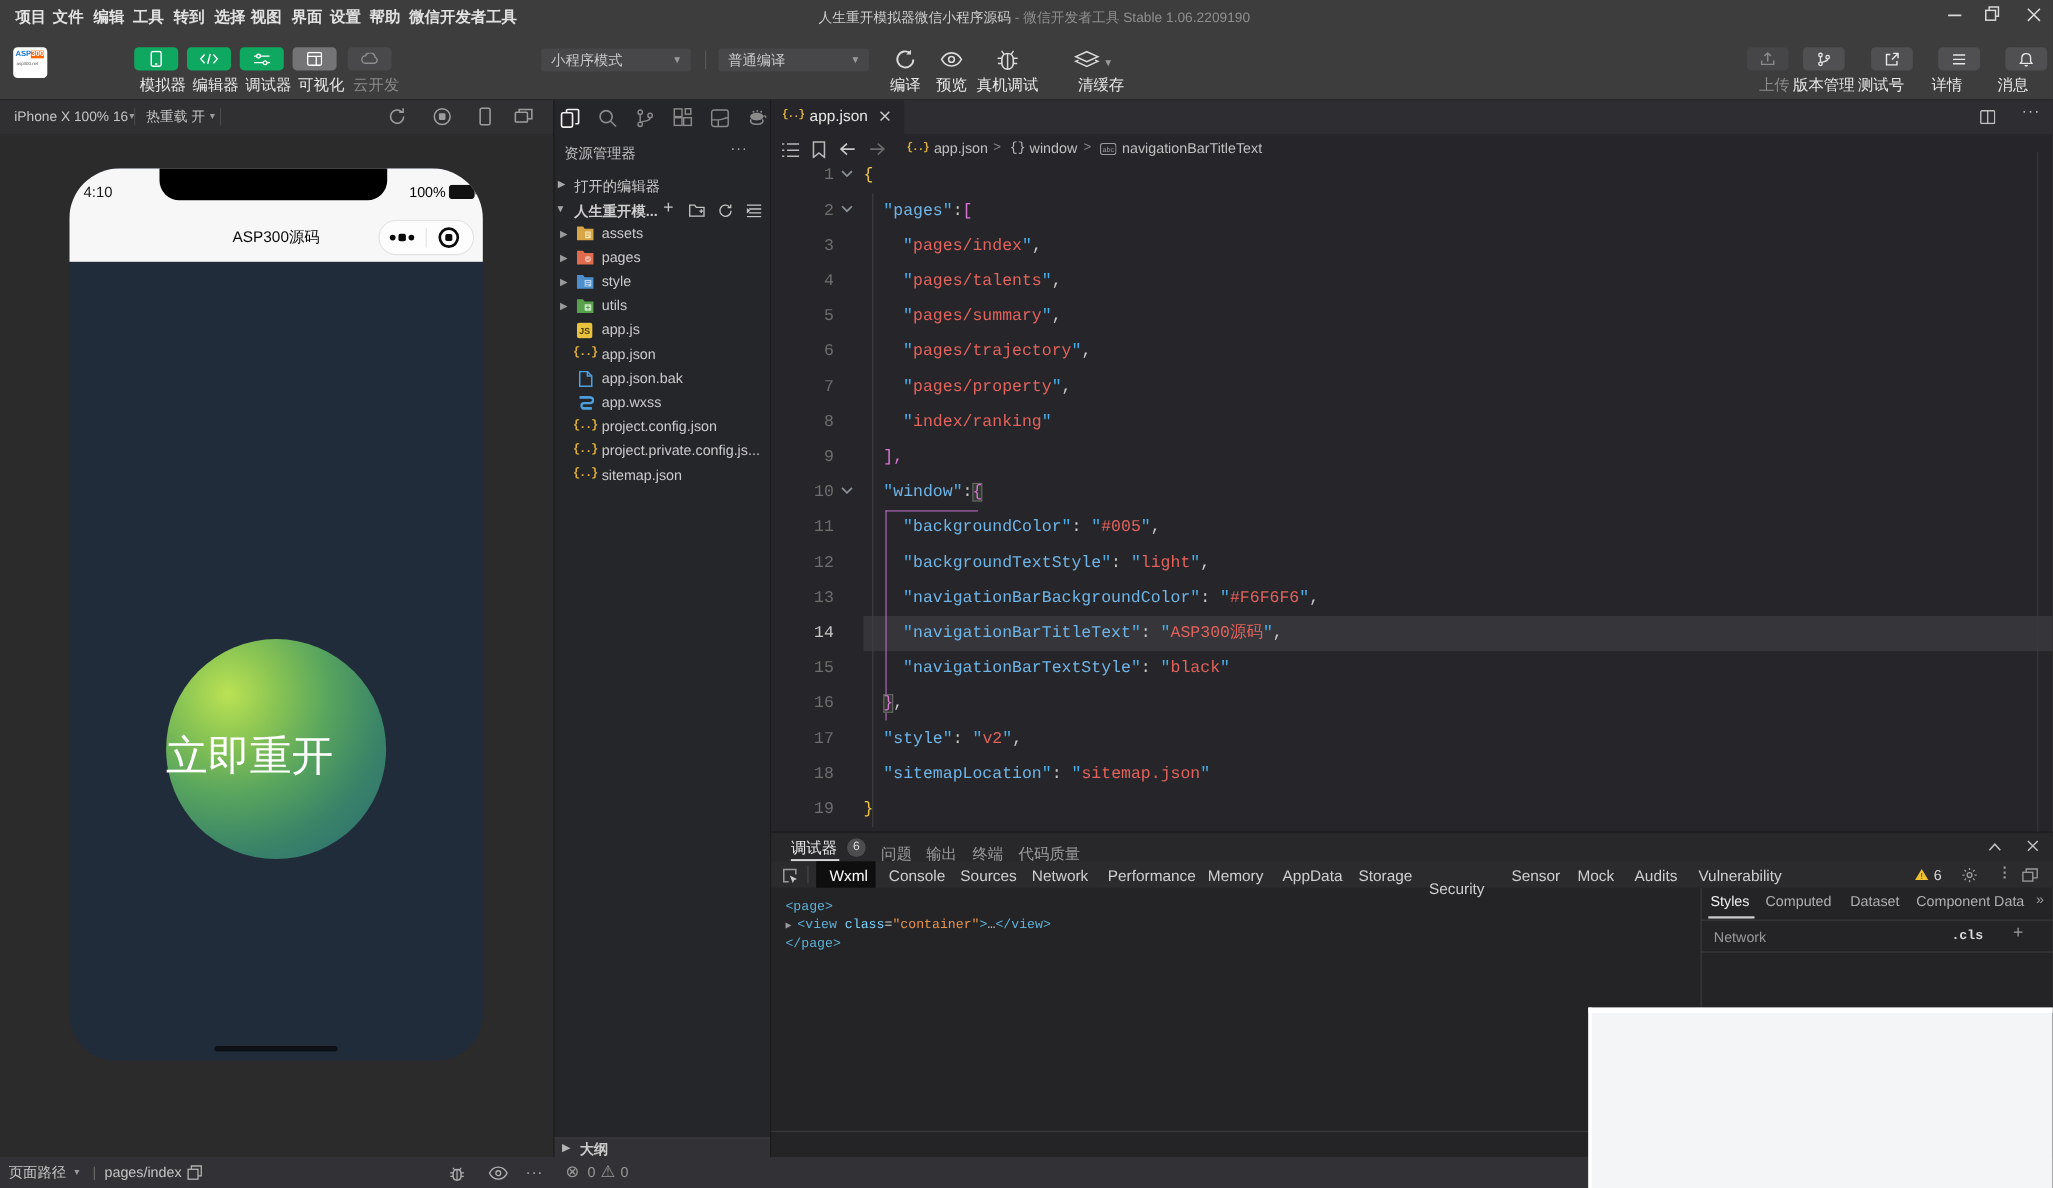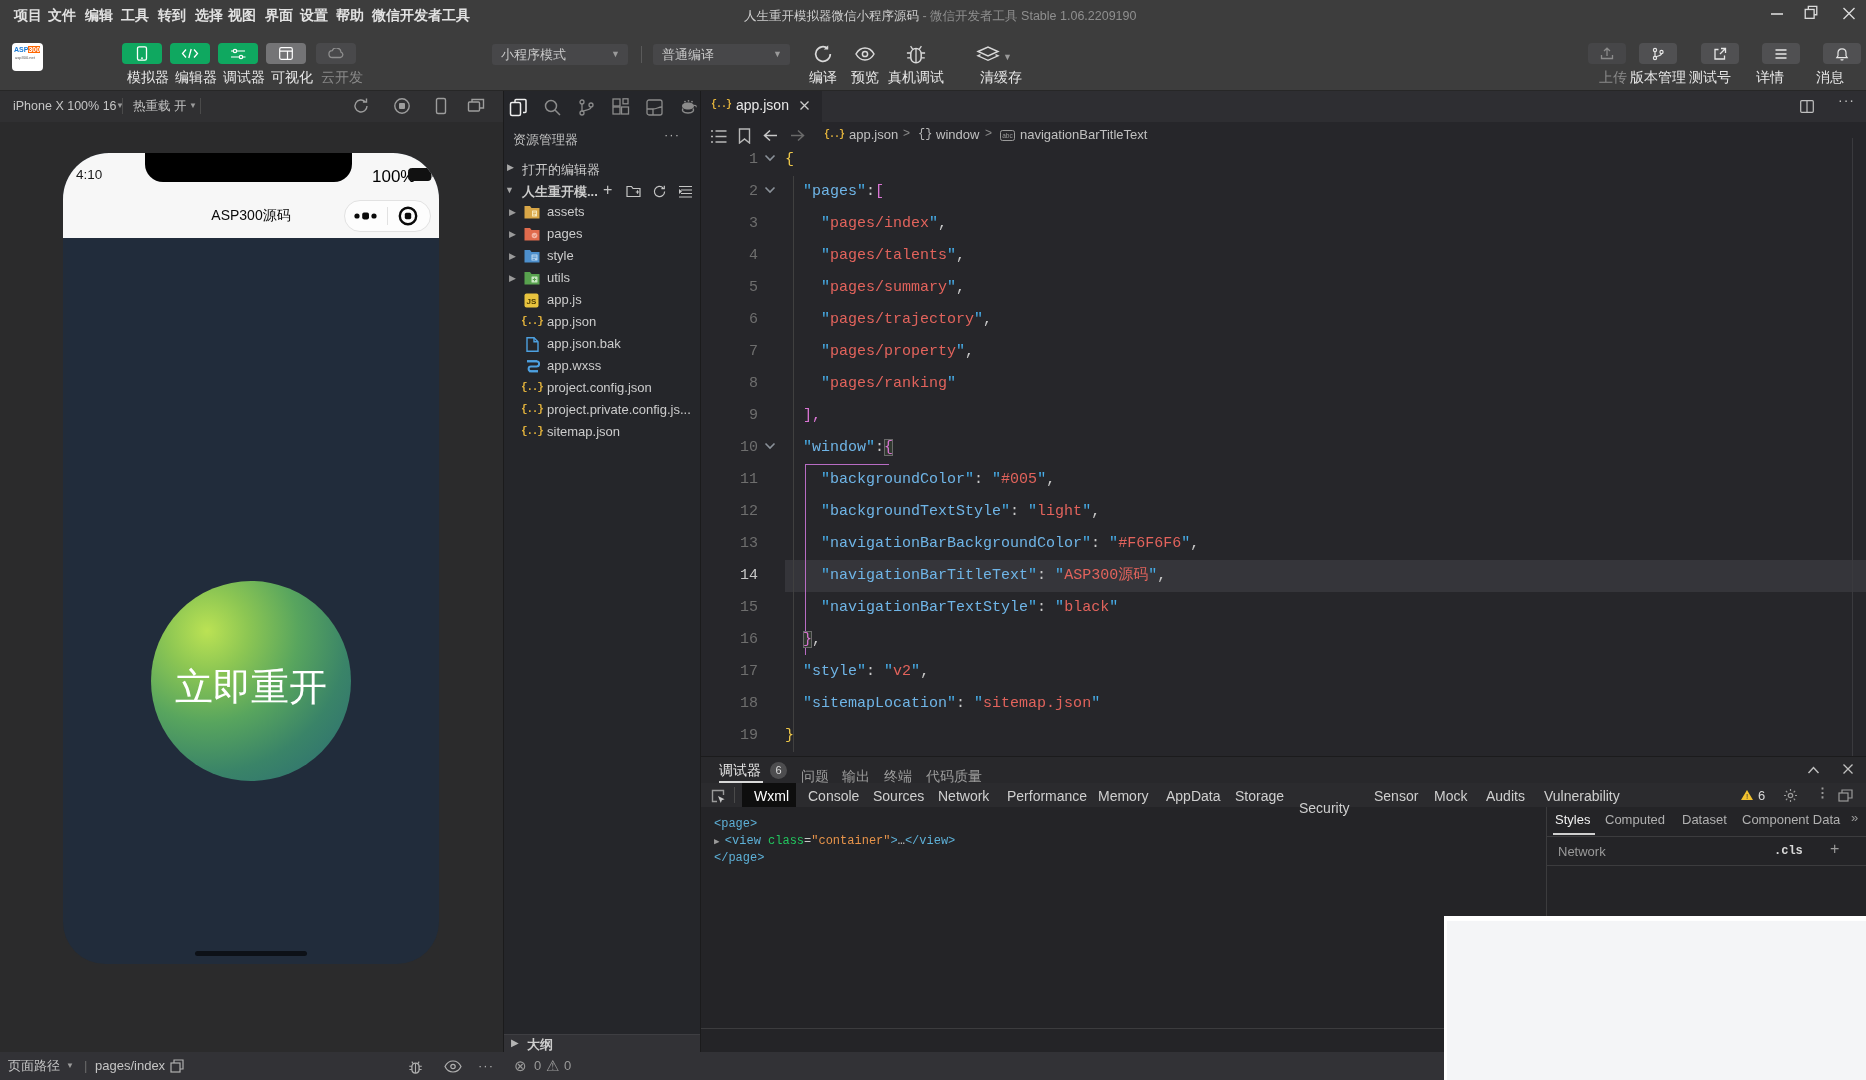--- a/index.html
+++ b/index.html
@@ -40,21 +40,21 @@
 .bm{outline:1px solid #6a6a6a;outline-offset:-1px;background:#30382f}
 
 .trow{position:absolute;left:0px;width:196px;height:22px}
 .tch{position:absolute;left:6px;top:6px;color:#9a9a9a;font-size:9px}
 .ticn{position:absolute;left:21px;top:4px}
 .tjson{position:absolute;left:18px;top:4px;color:#dfb03c;font:bold 11px "Liberation Mono",monospace;letter-spacing:-1.2px}
 .tlb{position:absolute;left:44px;top:3px;font-size:13px;color:#cccccc;white-space:nowrap}
 
 .dtab{position:absolute;top:0;font-size:14px;color:#9c9c9c;line-height:28px}
 .ctab{position:absolute;top:0;font-size:14px;color:#cfcfcf;line-height:26px}
-.xt{color:#5db0d7}.xa{color:#22c55e}.xs{color:#e8944a}
+.xt{color:#5db0d7}.xa{color:#7dd3fc}.xs{color:#e8944a}
 </style></head>
 <body>
 <div id="root">
 
 <div class="abs" id="titlebar">
  <span class="menu" style="left:14px">项目</span>
  <span class="menu" style="left:48px">文件</span>
  <span class="menu" style="left:85px">编辑</span>
  <span class="menu" style="left:121px">工具</span>
  <span class="menu" style="left:158px">转到</span>
@@ -200,38 +200,38 @@
  <svg class="abs" style="left:467px;top:7px" width="18" height="18" viewBox="0 0 18 18">
         <rect x="1.5" y="5" width="11" height="9" rx="1" fill="none" stroke="#9d9d9d" stroke-width="1.4"></rect>
         <path d="M5 5V2.5h11.5V11H13" fill="none" stroke="#9d9d9d" stroke-width="1.4"></path>
       </svg>
 </div>
 
 <div class="abs" id="phone" style="left:63px;top:153px;width:376px;height:811px;border-radius:46px 46px 42px 42px;background:#212c3b;overflow:hidden">
  <div class="abs" style="left:0;top:0;width:376px;height:85px;background:#f7f7f7"></div>
  <div class="abs" style="left:82px;top:0;width:207px;height:29px;background:#000;border-radius:0 0 18px 18px"></div>
  <span class="abs" style="left:13px;top:14px;font-size:13.5px;color:#1a1a1a">4:10</span>
- <span class="abs" style="left:309px;top:14px;font-size:17px;color:#000">100%</span>
+ <span class="abs" style="left:309px;top:14px;font-size:13px;color:#000">100%</span>
  <svg class="abs" style="left:345px;top:15px" width="26" height="13" viewBox="0 0 26 13">
         <rect x="0.5" y="0.5" width="22.5" height="12" rx="3" fill="#111" stroke="#111"></rect>
         <path d="M24.3 4.2v4.6c1.1-.3 1.7-1.2 1.7-2.3s-.6-2-1.7-2.3z" fill="#111"></path>
       </svg>
  <span class="abs" style="left:0;top:54px;width:376px;text-align:center;font-size:14px;color:#0a0a0a">ASP300源码</span>
  <div class="abs" style="left:281px;top:47px;width:87px;height:32px;background:#fdfdfd;border:1px solid #e2e2e2;border-radius:16px">
    <svg style="position:absolute;left:0;top:0" width="85" height="30" viewBox="0 0 85 30">
      <circle cx="12" cy="15" r="2.6" fill="#0a0a0a"></circle>
      <rect x="17.2" y="11.6" width="6.8" height="6.8" rx="1.8" fill="#0a0a0a"></rect>
      <circle cx="29" cy="15" r="2.6" fill="#0a0a0a"></circle>
      <path d="M42.5 6v18" stroke="#e2e2e2" stroke-width="1"></path>
      <circle cx="63" cy="15" r="8.2" fill="none" stroke="#0a0a0a" stroke-width="2.4"></circle>
      <rect x="59.8" y="11.8" width="6.4" height="6.4" rx="1.6" fill="#0a0a0a"></rect>
    </svg>
  </div>
  <div class="abs" style="left:88px;top:428px;width:200px;height:200px;border-radius:50%;background:radial-gradient(circle farthest-corner at 28% 25%,#bbe254 0%,#8cc653 20%,#58a55e 44%,#3a8468 68%,#2d6e72 94%)">
-   <div style="position:absolute;left:0;top:81px;width:200px;text-align:center;font-size:38px;color:#fff">立即重开</div>
+   <div style="position:absolute;left:0;top:81px;width:200px;font-size:38px;color:#fff">立即重开</div>
  </div>
  <div class="abs" style="left:132px;top:798px;width:112px;height:5px;border-radius:3px;background:#0d1117"></div>
 </div>
 
 <div class="abs" id="explorer">
  <svg class="abs" style="left:6px;top:8px" width="19" height="19" viewBox="0 0 19 19">
         <rect x="1.5" y="4.5" width="10" height="13" rx="1.5" fill="none" stroke="#efefef" stroke-width="1.5"></rect>
         <path d="M6 4.5V2.5a1 1 0 0 1 1-1h9a1 1 0 0 1 1 1v11a1 1 0 0 1-1 1h-2" fill="none" stroke="#efefef" stroke-width="1.5"></path>
       </svg>
  <svg class="abs" style="left:40px;top:8px" width="19" height="19" viewBox="0 0 19 19">
@@ -436,21 +436,21 @@
  <svg class="abs" style="left:64px;top:352px" width="12" height="8" viewBox="0 0 12 8">
         <path d="M1.5 1.5L6 6l4.5-4.5" fill="none" stroke="#8a9199" stroke-width="1.6"></path>
       </svg>
  <div class="cl" style="top:54px"><span class="b0">{</span></div>
  <div class="cl" style="top:86px">  <span class="q">"</span><span class="k">pages</span><span class="q">"</span><span class="p">:</span><span class="b1">[</span></div>
  <div class="cl" style="top:118px">    <span class="q">"</span><span class="s">pages/index</span><span class="q">"</span><span class="p">,</span></div>
  <div class="cl" style="top:150px">    <span class="q">"</span><span class="s">pages/talents</span><span class="q">"</span><span class="p">,</span></div>
  <div class="cl" style="top:182px">    <span class="q">"</span><span class="s">pages/summary</span><span class="q">"</span><span class="p">,</span></div>
  <div class="cl" style="top:214px">    <span class="q">"</span><span class="s">pages/trajectory</span><span class="q">"</span><span class="p">,</span></div>
  <div class="cl" style="top:246px">    <span class="q">"</span><span class="s">pages/property</span><span class="q">"</span><span class="p">,</span></div>
- <div class="cl" style="top:278px">    <span class="q">"</span><span class="s">pages/ranking</span><span class="q">"</span></div>
+ <div class="cl" style="top:278px">    <span class="q">"</span><span class="s">index/ranking</span><span class="q">"</span></div>
  <div class="cl" style="top:310px">  <span class="b1">],</span></div>
  <div class="cl" style="top:342px">  <span class="q">"</span><span class="k">window</span><span class="q">"</span><span class="p">:</span><span class="b1 bm">{</span></div>
  <div class="cl" style="top:374px">    <span class="q">"</span><span class="k">backgroundColor</span><span class="q">"</span><span class="p">: </span><span class="q">"</span><span class="s">#005</span><span class="q">"</span><span class="p">,</span></div>
  <div class="cl" style="top:406px">    <span class="q">"</span><span class="k">backgroundTextStyle</span><span class="q">"</span><span class="p">: </span><span class="q">"</span><span class="s">light</span><span class="q">"</span><span class="p">,</span></div>
  <div class="cl" style="top:438px">    <span class="q">"</span><span class="k">navigationBarBackgroundColor</span><span class="q">"</span><span class="p">: </span><span class="q">"</span><span class="s">#F6F6F6</span><span class="q">"</span><span class="p">,</span></div>
  <div class="cl" style="top:470px">    <span class="q">"</span><span class="k">navigationBarTitleText</span><span class="q">"</span><span class="p">: </span><span class="q">"</span><span class="s">ASP300源码</span><span class="q">"</span><span class="p">,</span></div>
  <div class="cl" style="top:502px">    <span class="q">"</span><span class="k">navigationBarTextStyle</span><span class="q">"</span><span class="p">: </span><span class="q">"</span><span class="s">black</span><span class="q">"</span></div>
  <div class="cl" style="top:534px">  <span class="b1 bm">}</span><span class="p">,</span></div>
  <div class="cl" style="top:566px">  <span class="q">"</span><span class="k">style</span><span class="q">"</span><span class="p">: </span><span class="q">"</span><span class="s">v2</span><span class="q">"</span><span class="p">,</span></div>
  <div class="cl" style="top:598px">  <span class="q">"</span><span class="k">sitemapLocation</span><span class="q">"</span><span class="p">: </span><span class="q">"</span><span class="s">sitemap.json</span><span class="q">"</span></div>

